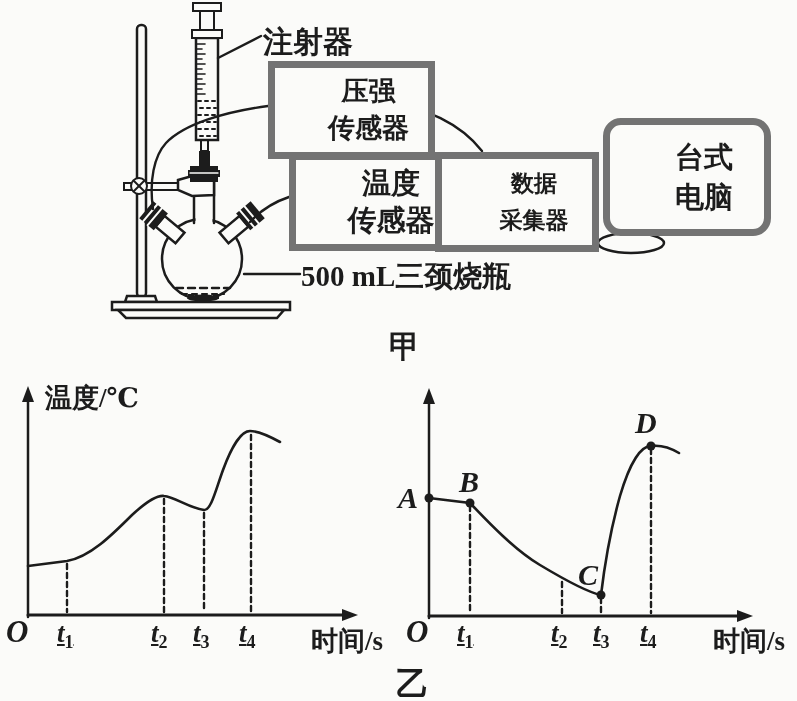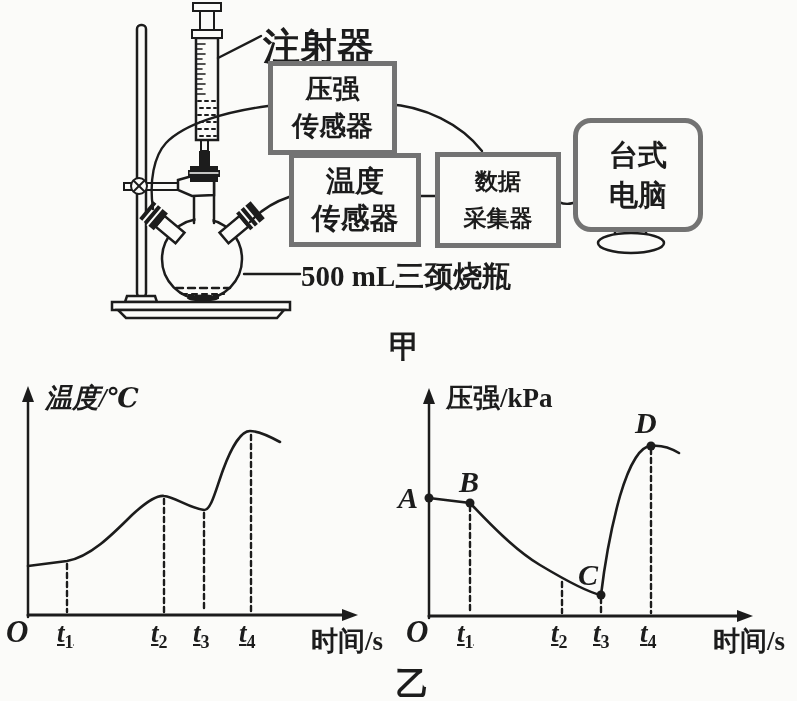--- a/index.html
+++ b/index.html
@@ -9,26 +9,27 @@
     background:#fbfbf9;
     font-family:"Liberation Serif","DejaVu Serif",serif;
     color:#1c1c1c;
     overflow:hidden;
   }
   .art{position:absolute;left:0;top:0;z-index:1;}
   .lbl{position:absolute;z-index:2;white-space:nowrap;color:#1c1c1c;}
   .cjk{font-family:"Liberation Serif","DejaVu Serif",serif;font-weight:600;}
   .box{
     position:absolute;z-index:2;
-    border:5px solid #737373;background:#fbfbf9;
+    border:7px solid #737373;background:#fbfbf9;
     display:flex;align-items:center;justify-content:center;text-align:center;
     white-space:pre-line;font-weight:600;
     font-family:"Liberation Serif","DejaVu Serif",serif;
+    padding-left:34px;
   }
-  .monitor{border-radius:18px;}
+  .monitor{border-radius:18px;margin-left:30px;}
   .math{font-style:italic;font-family:"Liberation Serif","DejaVu Serif",serif;}
   .pt{font-weight:700;}
   .tick{position:absolute;z-index:2;font-size:27px;text-decoration:underline;}
   .tick i{font-style:italic;font-family:"Liberation Serif","DejaVu Serif",serif;font-weight:600;}
   .tick sub{font-size:18px;font-style:normal;vertical-align:-6px;font-weight:600;}
 </style>
 </head>
 <body>
 
 <div class="page">
@@ -161,47 +162,46 @@
                C659,445 669,447 679,453" stroke-width="2.6"></path>
       <g fill="#1c1c1c" stroke="none">
         <circle cx="429" cy="498" r="4.5"></circle>
         <circle cx="470" cy="503" r="4.5"></circle>
         <circle cx="601" cy="595" r="4.5"></circle>
         <circle cx="651" cy="446" r="4.5"></circle>
       </g>
     </g>
   </svg>
 
-  <div class="lbl cjk" style="left:263px;top:22px;font-size:37px;">注射器</div>
+  <div class="lbl cjk" style="left:263px;top:22px;font-size:30px;">注射器</div>
 
   <div class="box" style="left:268px;top:61px;width:119px;height:84px;font-size:27px;line-height:37px;">压强
 传感器</div>
 
   <div class="box" style="left:289px;top:153px;width:122px;height:84px;font-size:29px;line-height:37px;">温度
 传感器</div>
 
   <div class="box" style="left:435px;top:152px;width:116px;height:86px;font-size:23px;line-height:37px;">数据
 采集器</div>
 
   <div class="box monitor" style="left:573px;top:118px;width:120px;height:104px;font-size:29px;line-height:40px;">台式
 电脑</div>
 
   <div class="lbl cjk" style="left:301px;top:257px;font-size:29px;text-align:right;">500 mL三颈烧瓶</div>
 
   <div class="lbl cjk" style="left:389px;top:326px;font-size:31px;">甲</div>
 
-  <div class="lbl cjk" style="left:45px;top:380px;font-size:27px;font-style:italic;">温度/℃</div>
+  <div class="lbl cjk" style="left:45px;top:380px;font-size:27px;">温度/℃</div>
   <div class="lbl cjk" style="left:311px;top:623px;font-size:27px;">时间/s</div>
   <div class="lbl math" style="left:6px;top:614px;font-size:31px;font-weight:600;">O</div>
   <span class="tick" style="left:57px;top:618px;"><i>t</i><sub>1</sub></span>
   <span class="tick" style="left:151px;top:618px;"><i>t</i><sub>2</sub></span>
   <span class="tick" style="left:193px;top:618px;"><i>t</i><sub>3</sub></span>
   <span class="tick" style="left:239px;top:618px;"><i>t</i><sub>4</sub></span>
 
-  <div class="lbl cjk" style="left:446px;top:380px;font-size:27px;">压强/kPa</div>
   <div class="lbl cjk" style="left:713px;top:623px;font-size:27px;">时间/s</div>
   <div class="lbl math" style="left:406px;top:614px;font-size:31px;font-weight:600;">O</div>
   <span class="tick" style="left:457px;top:618px;"><i>t</i><sub>1</sub></span>
   <span class="tick" style="left:551px;top:618px;"><i>t</i><sub>2</sub></span>
   <span class="tick" style="left:593px;top:618px;"><i>t</i><sub>3</sub></span>
   <span class="tick" style="left:640px;top:618px;"><i>t</i><sub>4</sub></span>
 
   <div class="lbl math pt" style="left:398px;top:481px;font-size:30px;">A</div>
   <div class="lbl math pt" style="left:459px;top:465px;font-size:30px;">B</div>
   <div class="lbl math pt" style="left:578px;top:558px;font-size:30px;">C</div>

